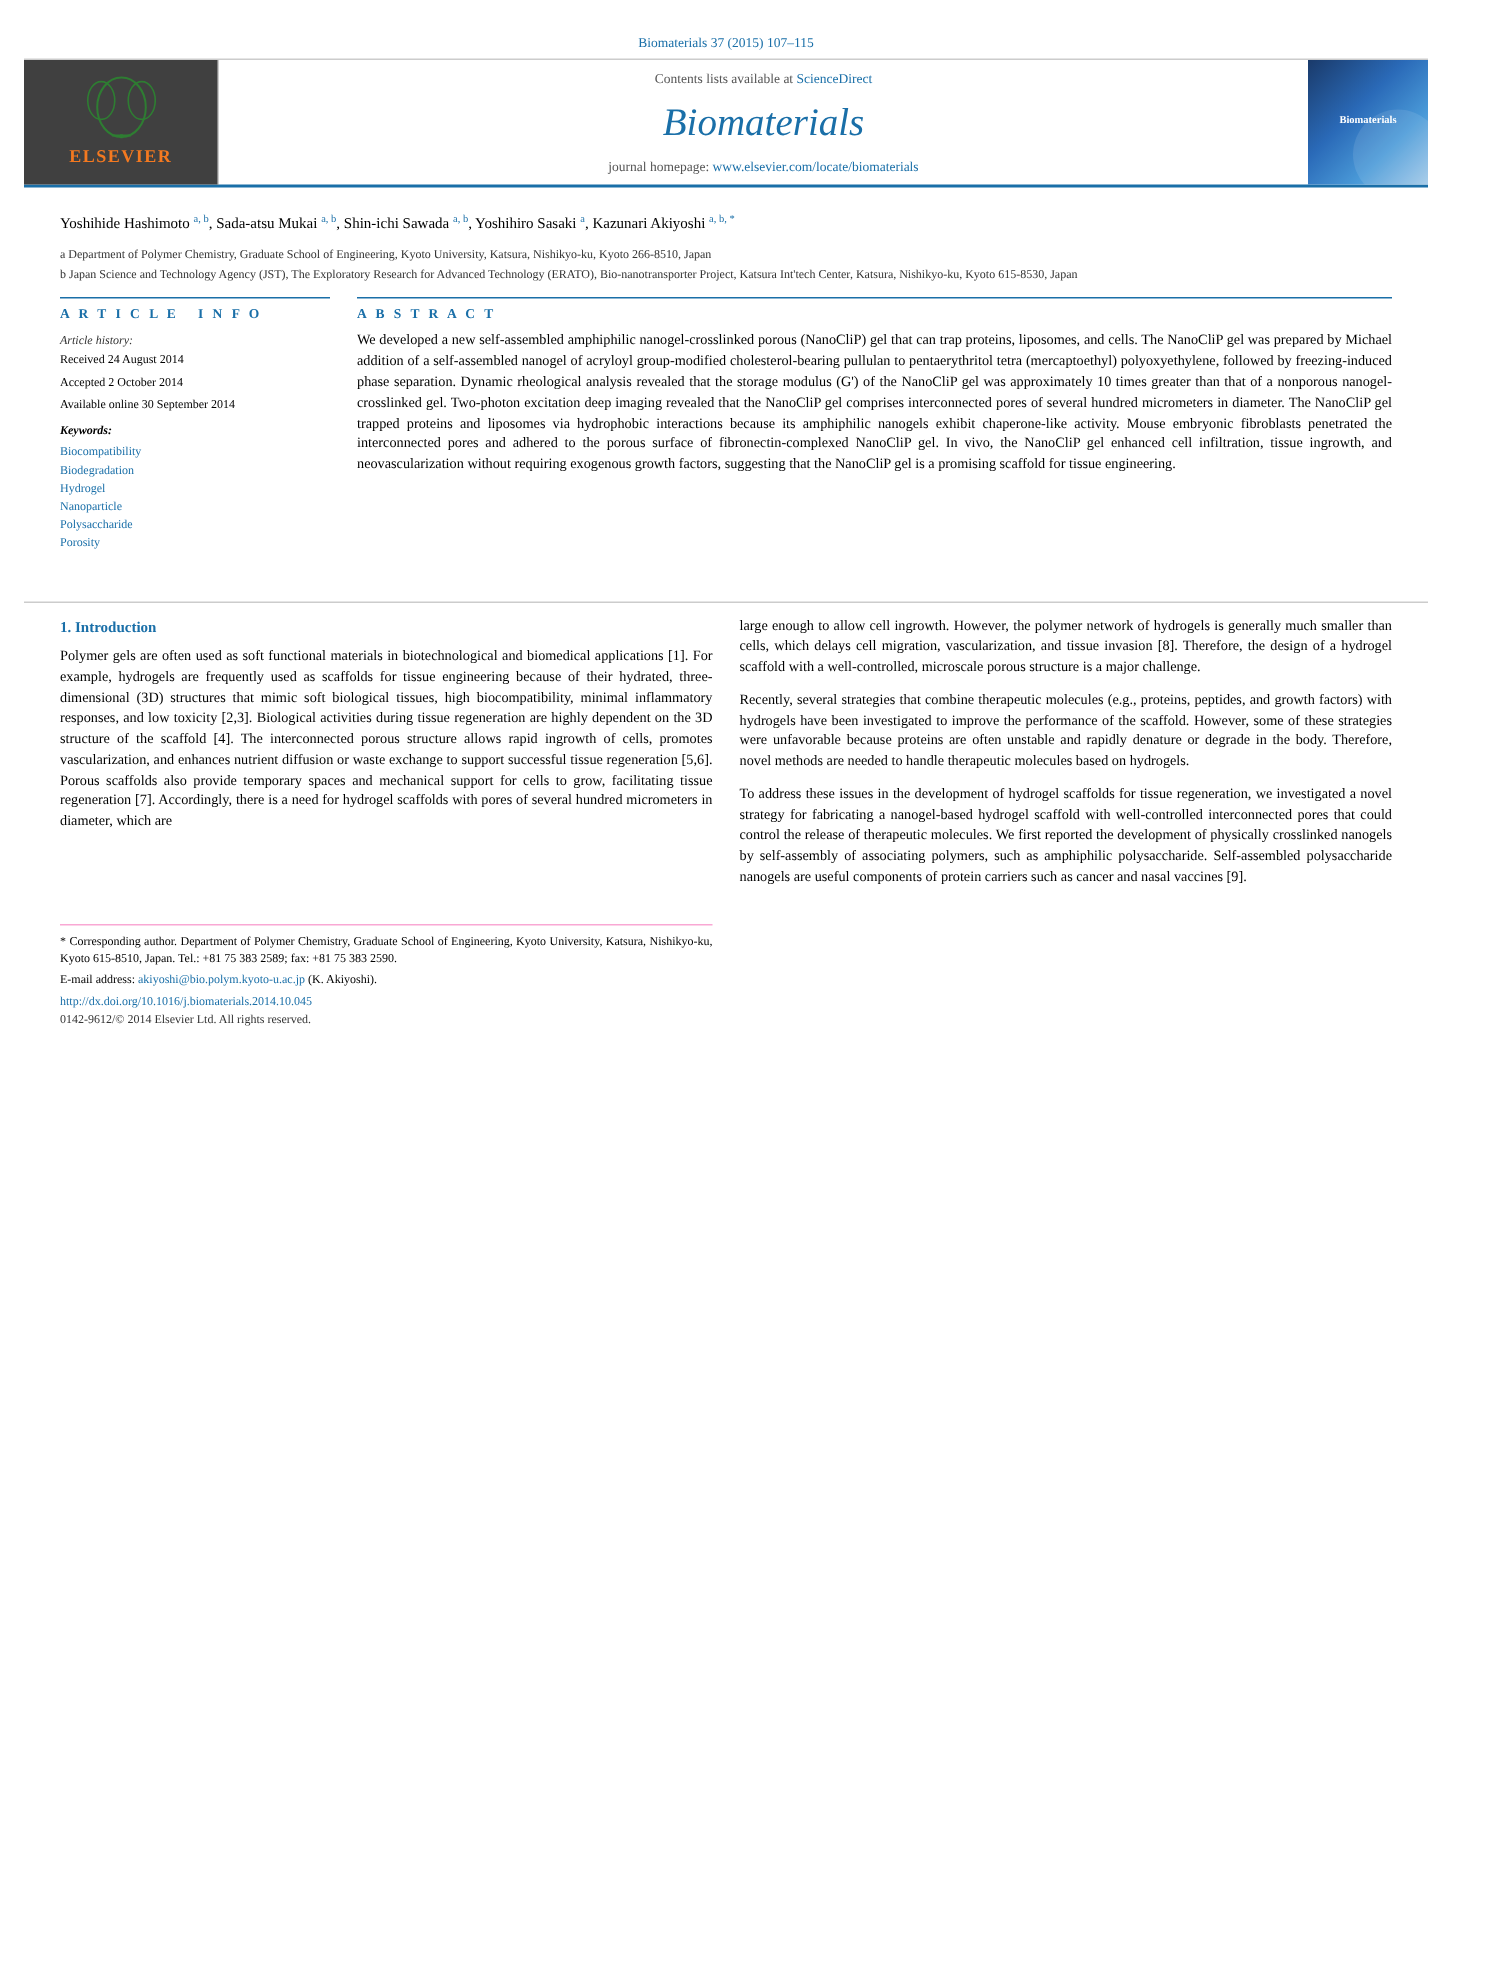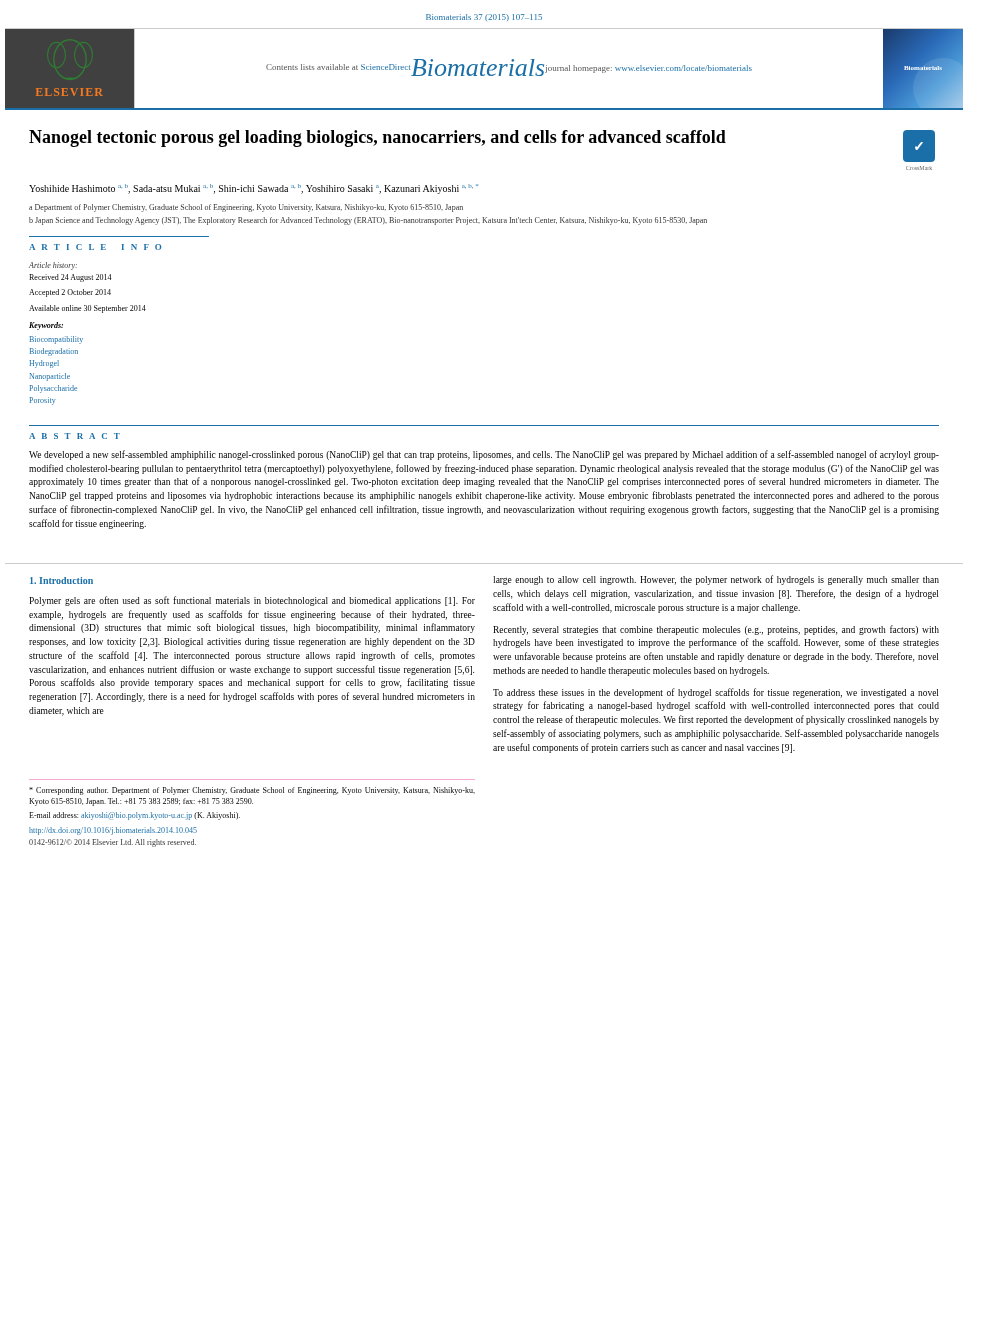--- a/index.html
+++ b/index.html
@@ -7,21 +7,21 @@
       font-family: "Times New Roman", Times, serif;
       background: #fff;
       color: #000;
       font-size: 10px;
       line-height: 1.4;
     }
     .page {
       width: 968px;
       min-height: 1323px;
       background: #fff;
-      padding: 5px;
+      padding: 16px;
       position: relative;
     }
     
     .journal-citation {
       text-align: center;
       font-size: 9px;
       color: #1a6fa8;
       padding: 6px 0 4px 0;
       border-bottom: 1px solid #ccc;
     }
@@ -53,21 +53,21 @@
     .elsevier-text {
       font-size: 12px;
       font-weight: bold;
       color: #f47920;
       letter-spacing: 1px;
       margin-top: 2px;
     }
     .journal-center {
       flex: 1;
       display: flex;
-      flex-direction: row;
+      flex-direction: column;
       align-items: center;
       justify-content: center;
       padding: 6px;
     }
     .sciencedirect-line {
       font-size: 9px;
       color: #555;
       margin-bottom: 2px;
     }
     .journal-name-large {
@@ -177,21 +177,20 @@
     .affil-line {
       display: flex;
       gap: 4px;
       margin-bottom: 2px;
     }
     
     .two-col {
       display: flex;
       gap: 18px;
       margin-bottom: 10px;
-      flex-direction: column;
     }
     
     .article-info-box {
       width: 180px;
       min-width: 180px;
     }
     .section-header {
       font-size: 9px;
       font-weight: bold;
       letter-spacing: 2px;
@@ -323,39 +322,32 @@
     </div>
 
     <div class="journal-cover">
       <div class="journal-cover-title">Biomaterials</div>
       <div class="cover-decoration"></div>
     </div>
   </div>
 
   <div class="article-content">
 
-    <div class="article-title-section">
-      <div class="article-title">Nanogel tectonic porous gel loading biologics, nanocarriers, and cells for advanced scaffold</div>
-      <div class="crossmark-badge">
-        <div class="crossmark-symbol">✓</div>
-        <div class="crossmark-text">CrossMark</div>
-      </div>
-    </div>
 
     <div class="authors">
       Yoshihide Hashimoto <sup class="author-sup">a, b</sup>, 
       Sada-atsu Mukai <sup class="author-sup">a, b</sup>, 
       Shin-ichi Sawada <sup class="author-sup">a, b</sup>, 
       Yoshihiro Sasaki <sup class="author-sup">a</sup>, 
       Kazunari Akiyoshi <sup class="author-sup">a, b, *</sup>
     </div>
 
     <div class="affiliations">
       <div class="affil-line">
-        <span>a Department of Polymer Chemistry, Graduate School of Engineering, Kyoto University, Katsura, Nishikyo-ku, Kyoto 615-8510, Japan</span>
+        <span>a Department of Polymer Chemistry, Graduate School of Engineering, Kyoto University, Katsura, Nishikyo-ku, Kyoto 266-8510, Japan</span>
       </div>
       <div class="affil-line">
         <span>b Japan Science and Technology Agency (JST), The Exploratory Research for Advanced Technology (ERATO), Bio-nanotransporter Project, Katsura Int'tech Center, Katsura, Nishikyo-ku, Kyoto 615-8530, Japan</span>
       </div>
     </div>
 
     <div class="two-col">
 
       <div class="article-info-box">
         <div class="section-header">

